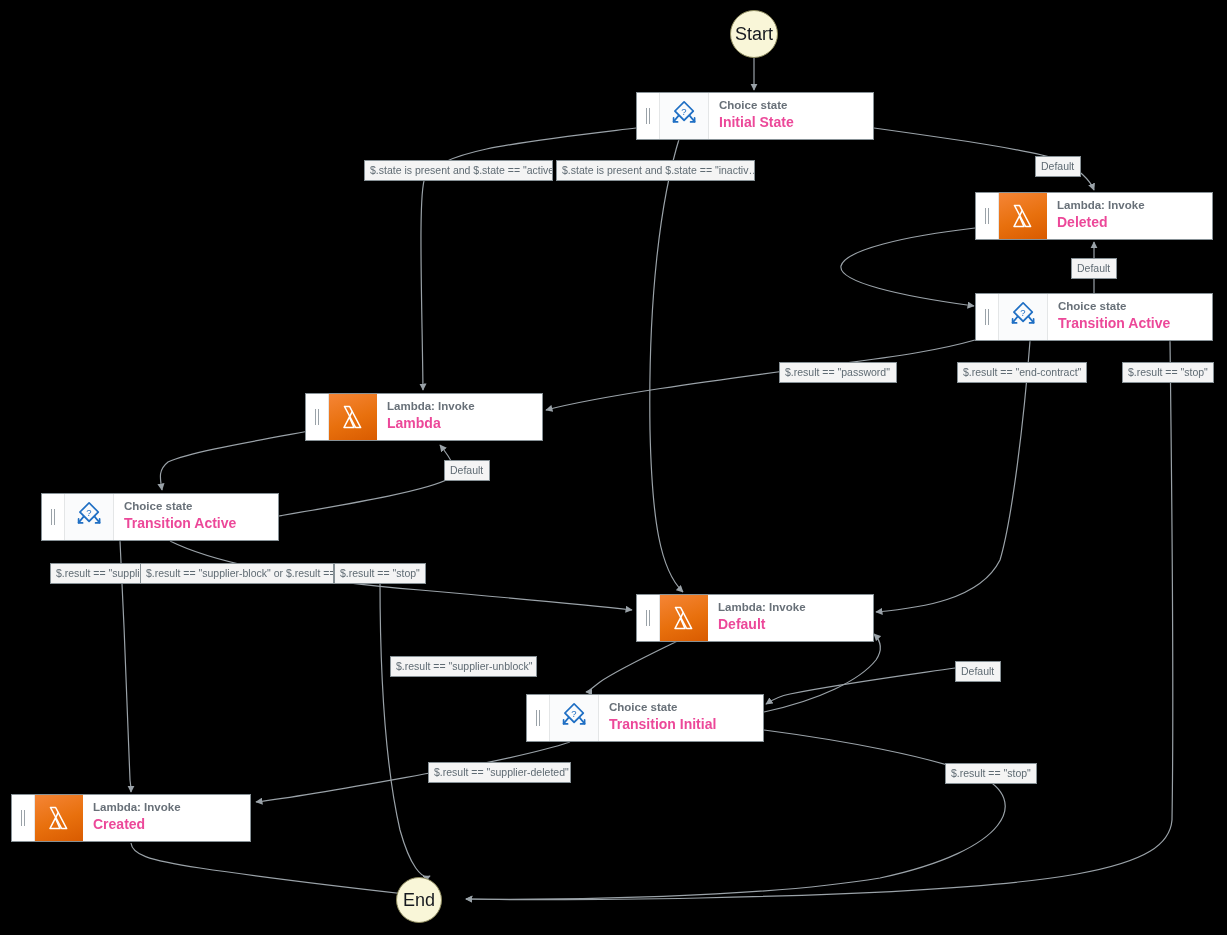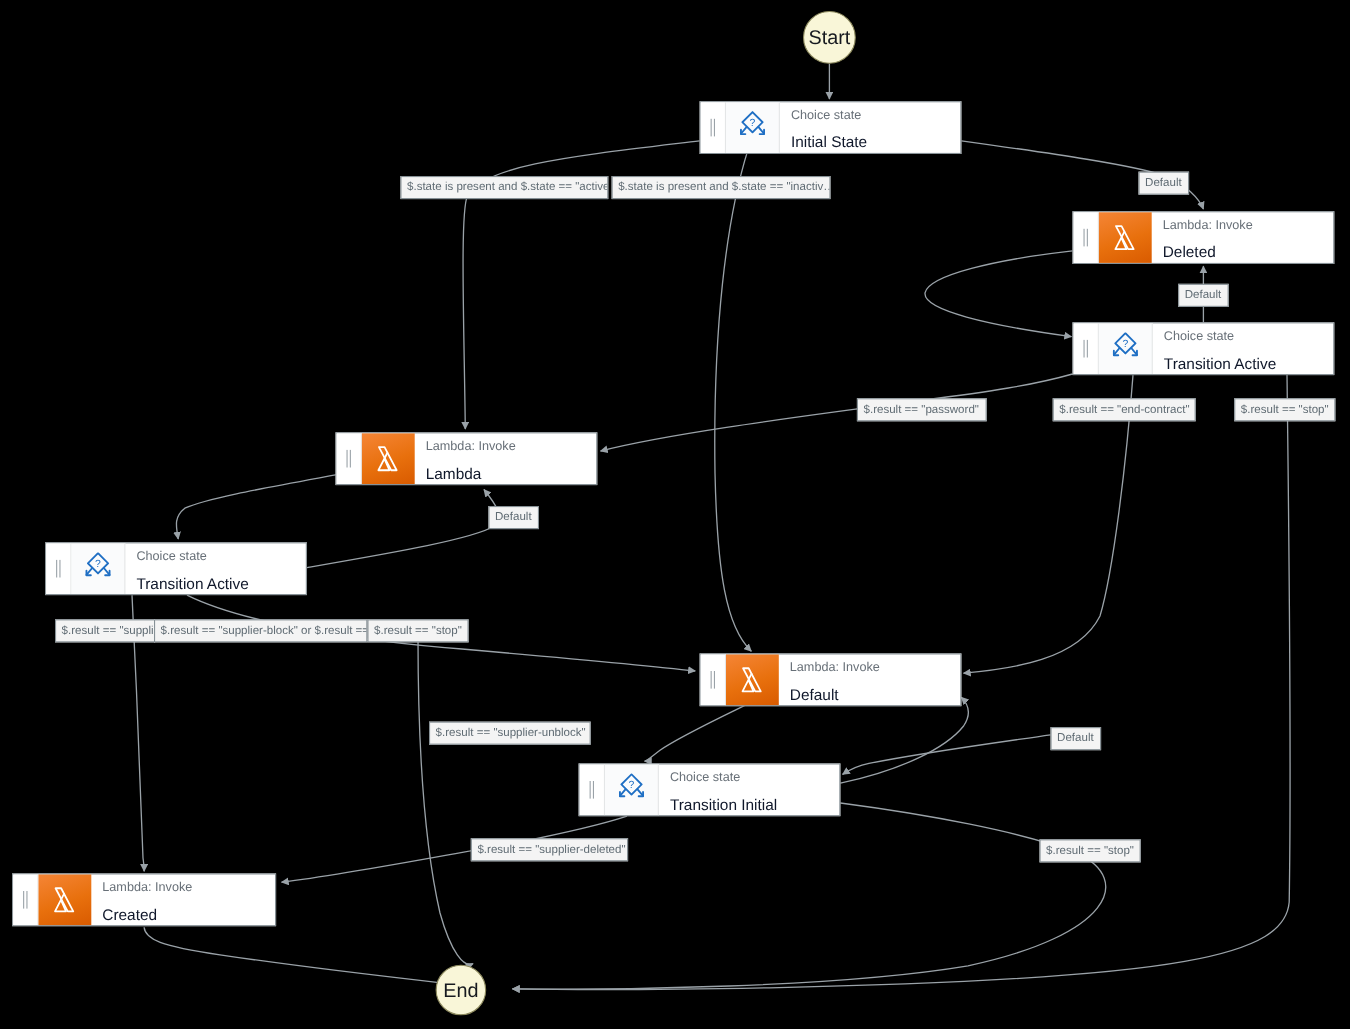--- a/index.html
+++ b/index.html
@@ -74,32 +74,33 @@
   }
   .iconbox.lambda {
     background: linear-gradient(160deg, #f58536 0%, #e8700d 55%, #d95b00 100%);
     border-right: none;
   }
   .labels {
     flex: 1 1 auto;
     padding: 5px 16px 0 10px;
     display: flex;
     flex-direction: column;
-    justify-content: space-between;
+    justify-content: flex-start;
     overflow: hidden;
+    font-weight: bold;
   }
   .kind {
     font-size: 11.5px;
     color: #687078;
     line-height: 15px;
     white-space: nowrap;
   }
   .title {
     font-size: 14px;
-    color: #0f172a;
+    color: #ec4899;
     line-height: 19px;
     white-space: nowrap;
   }
 
   
   .elabel {
     position: absolute;
     background: #f4f4f4;
     border: 1px solid #879196;
     color: #5f6b73;

